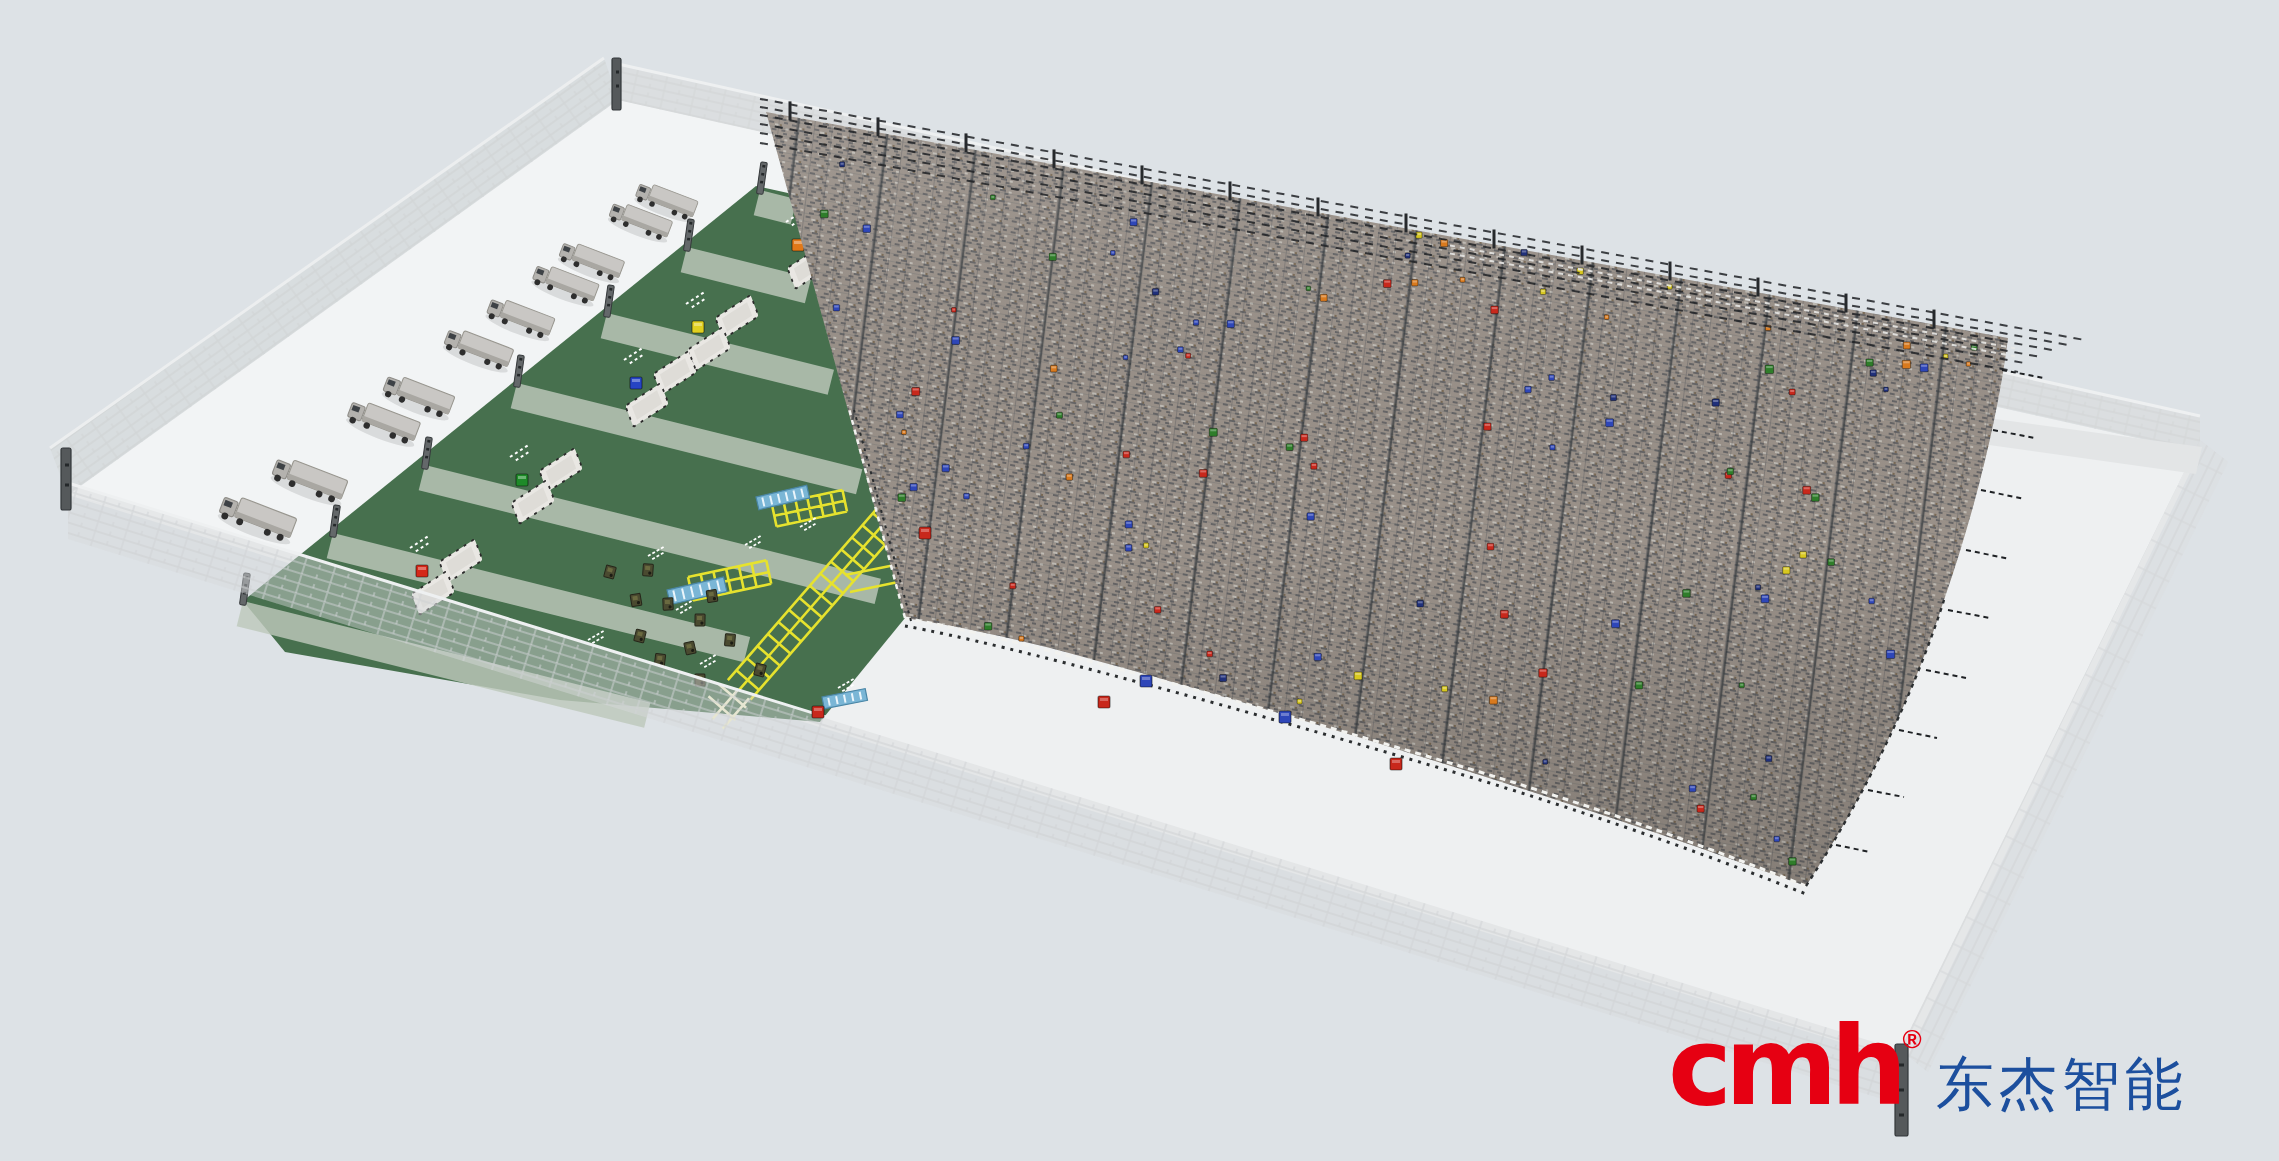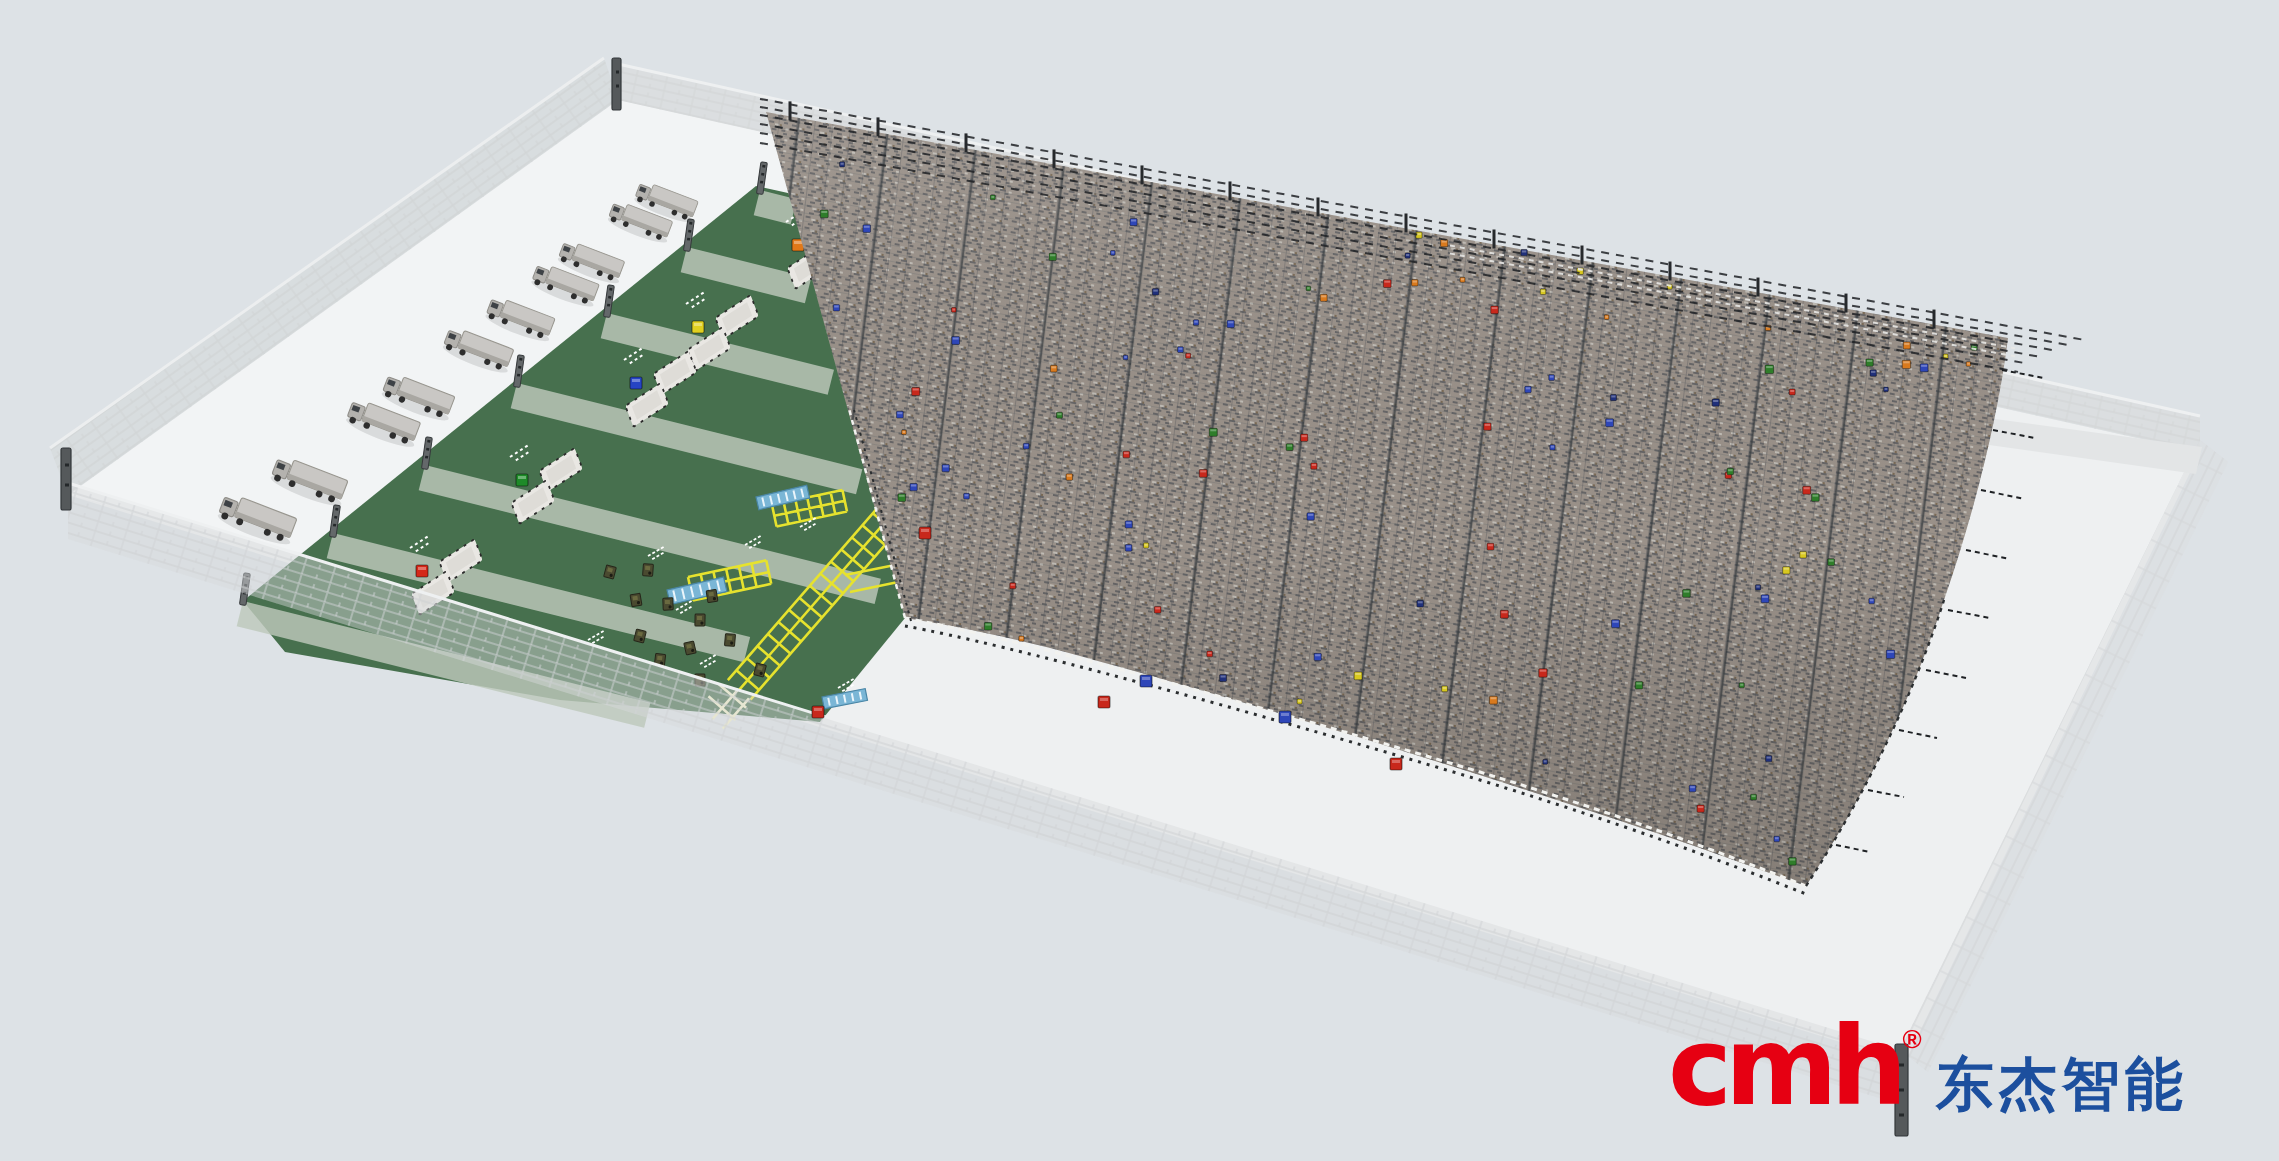--- a/index.html
+++ b/index.html
@@ -4,21 +4,21 @@
 <style>
   html,body{margin:0;padding:0;background:#dde2e6;overflow:hidden;
     font-family:"Liberation Sans", sans-serif;}
   .stage{position:relative;width:2279px;height:1161px;background:#ffffff;overflow:hidden;text-align:center;}
   .stage svg{position:absolute;left:0;top:0;}
   .logo{position:absolute;left:1668px;top:1018px;width:560px;height:130px;
     display:flex;align-items:flex-start;pointer-events:none;}
   .logo .brand{font-size:108px;font-weight:bold;letter-spacing:-7px;line-height:0.9;
     font-family:"DejaVu Sans", sans-serif;}
   .logo sup{font-size:26px;font-weight:bold;position:relative;top:6px;left:2px;}
-  .logo .cn{font-size:58px;font-weight:bold;letter-spacing:5px;position:relative;
+  .logo .cn{font-size:58px;font-weight:normal;letter-spacing:5px;position:relative;
     top:28px;margin-left:16px;font-family:"DejaVu Sans", sans-serif;}
 </style>
 </head>
 <body>
 
 <div class="stage">
 <svg width="2279" height="1161" viewBox="0 0 2279 1161">
   <defs>
     <pattern id="rackNoise" width="23" height="11" patternUnits="userSpaceOnUse" patternTransform="matrix(0.98,0.18,-0.10,0.99,0,0)">
       <rect width="23" height="11" fill="#9a9189"></rect>

